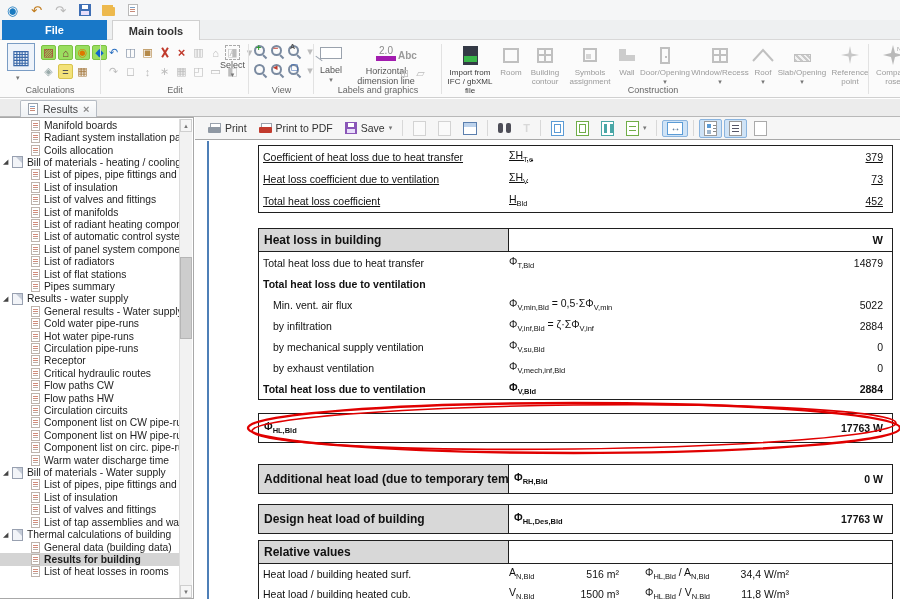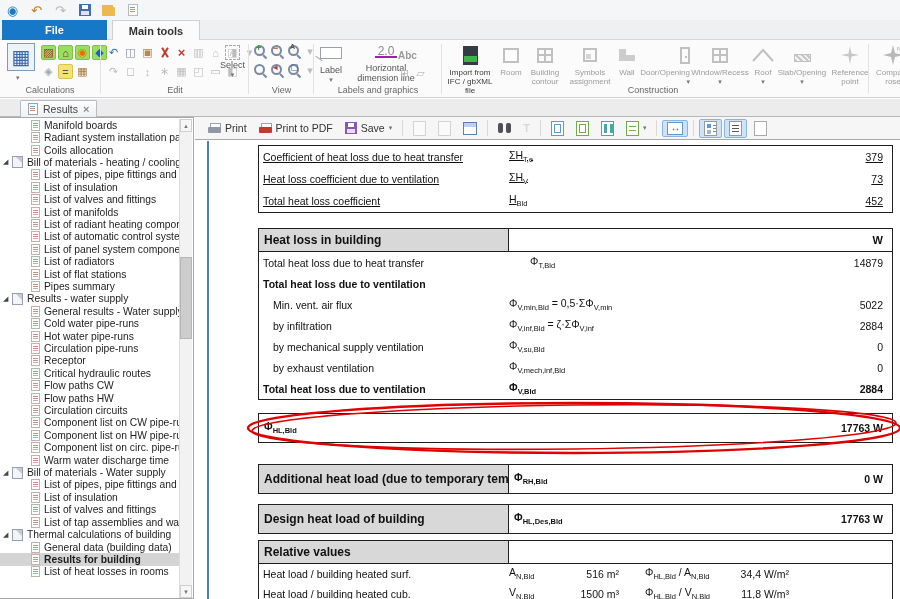--- a/index.html
+++ b/index.html
@@ -30,21 +30,21 @@
   .mag .sgn{position:absolute;left:2px;top:-2px;font-size:9px;font-weight:bold}
   .sgn.g{color:#2f9e2f}.sgn.r{color:#c0392b}.sgn.b{color:#2f5fae}.sgn.k{color:#555;font-size:7px}
   .scis{width:13px;height:13px;position:relative;margin:1px 2px;flex:none}
   .scis::before,.scis::after{content:"";position:absolute;left:6px;top:1px;width:2px;height:11px;background:#c0392b}
   .scis::before{transform:rotate(32deg)}.scis::after{transform:rotate(-32deg)}
   .selbox{width:15px;height:15px;border:1px dashed #aaa;color:#bbb;font-size:9px;display:flex;align-items:center;justify-content:center}
   .smallbtn{display:flex;flex-direction:column;align-items:center;font-size:9px;color:#555;line-height:10px}
   
   .lblico{width:22px;height:12px;border:1px solid #9aa2ad;position:relative;background:#fff}
   .lblico::after{content:"";position:absolute;left:-6px;top:10px;width:8px;height:1px;background:#9aa2ad;transform:rotate(35deg)}
-  .dimico{font-size:12px;color:#8a8a8a;border-bottom:2px solid #a21caf;padding:0 3px;line-height:10px}
+  .dimico{font-size:10px;color:#8a8a8a;border-bottom:5px solid #a21caf;padding:0 3px;line-height:10px}
   .abc{font-size:10px;color:#9a9a9a;font-weight:bold}
   
   .congroup{position:absolute;left:443px;top:3px;width:424px;height:44px;display:flex;gap:1px;align-items:flex-start}
   .rbtn{display:flex;flex-direction:column;align-items:center;font-size:8px;color:#9b9b9b;line-height:9px;text-align:center;flex:none;padding-top:1px}
   .rbtn.on{color:#3b3b3b}
   .cic{height:22px;display:flex;align-items:center;justify-content:center;margin-bottom:2px}
   .ic-import{width:15px;height:19px;background:#343a46;position:relative}
   .ic-import::after{content:"";position:absolute;left:1px;top:10px;width:13px;height:6px;background:#39b54a}
   .ic-room{width:16px;height:15px;border:2px solid #c0c0c0}
   .ic-bld{width:16px;height:15px;border:2px solid #c0c0c0;background:
@@ -344,21 +344,21 @@
           </span>
           <span>Symbols</span>
           <span>assignment</span>
         </div>
         <div class="rbtn" style="width: 24px;">
           <span class="cic">
             <span class="ic-wall"></span>
           </span>
           <span>Wall</span>
         </div>
-        <div class="rbtn" style="width: 50px; align-items: flex-end;">
+        <div class="rbtn" style="width: 50px;">
           <span class="cic">
             <span class="ic-door"></span>
           </span>
           <span>Door/Opening</span>
           <span class="ddu">▾</span>
         </div>
         <div class="rbtn" style="width: 58px;">
           <span class="cic">
             <span class="ic-win"></span>
           </span>
@@ -662,21 +662,21 @@
             <span class="rl">Total heat loss coefficient</span>
             <span class="rs">H<sub>Bld</sub></span>
             <span class="rv">452</span>
           </div>
         </div>
         <div class="rtable" style="top: 87px;">
           <div class="ghead">
             <span class="gtitle">Heat loss in building</span>
             <span class="gunit">W</span>
           </div>
-          <div class="rrow" style="height: 21px; gap: 21px;">
+          <div class="rrow" style="height: 21px;">
             <span class="rl">Total heat loss due to heat transfer</span>
             <span class="rs">Φ<sub>T,Bld</sub></span>
             <span class="rv">14879</span>
           </div>
           <div class="rrow" style="height: 21px;">
             <span class="rl b">Total heat loss due to ventilation</span>
             <span class="rs"></span>
             <span class="rv"></span>
           </div>
           <div class="rrow" style="height: 21px;">

